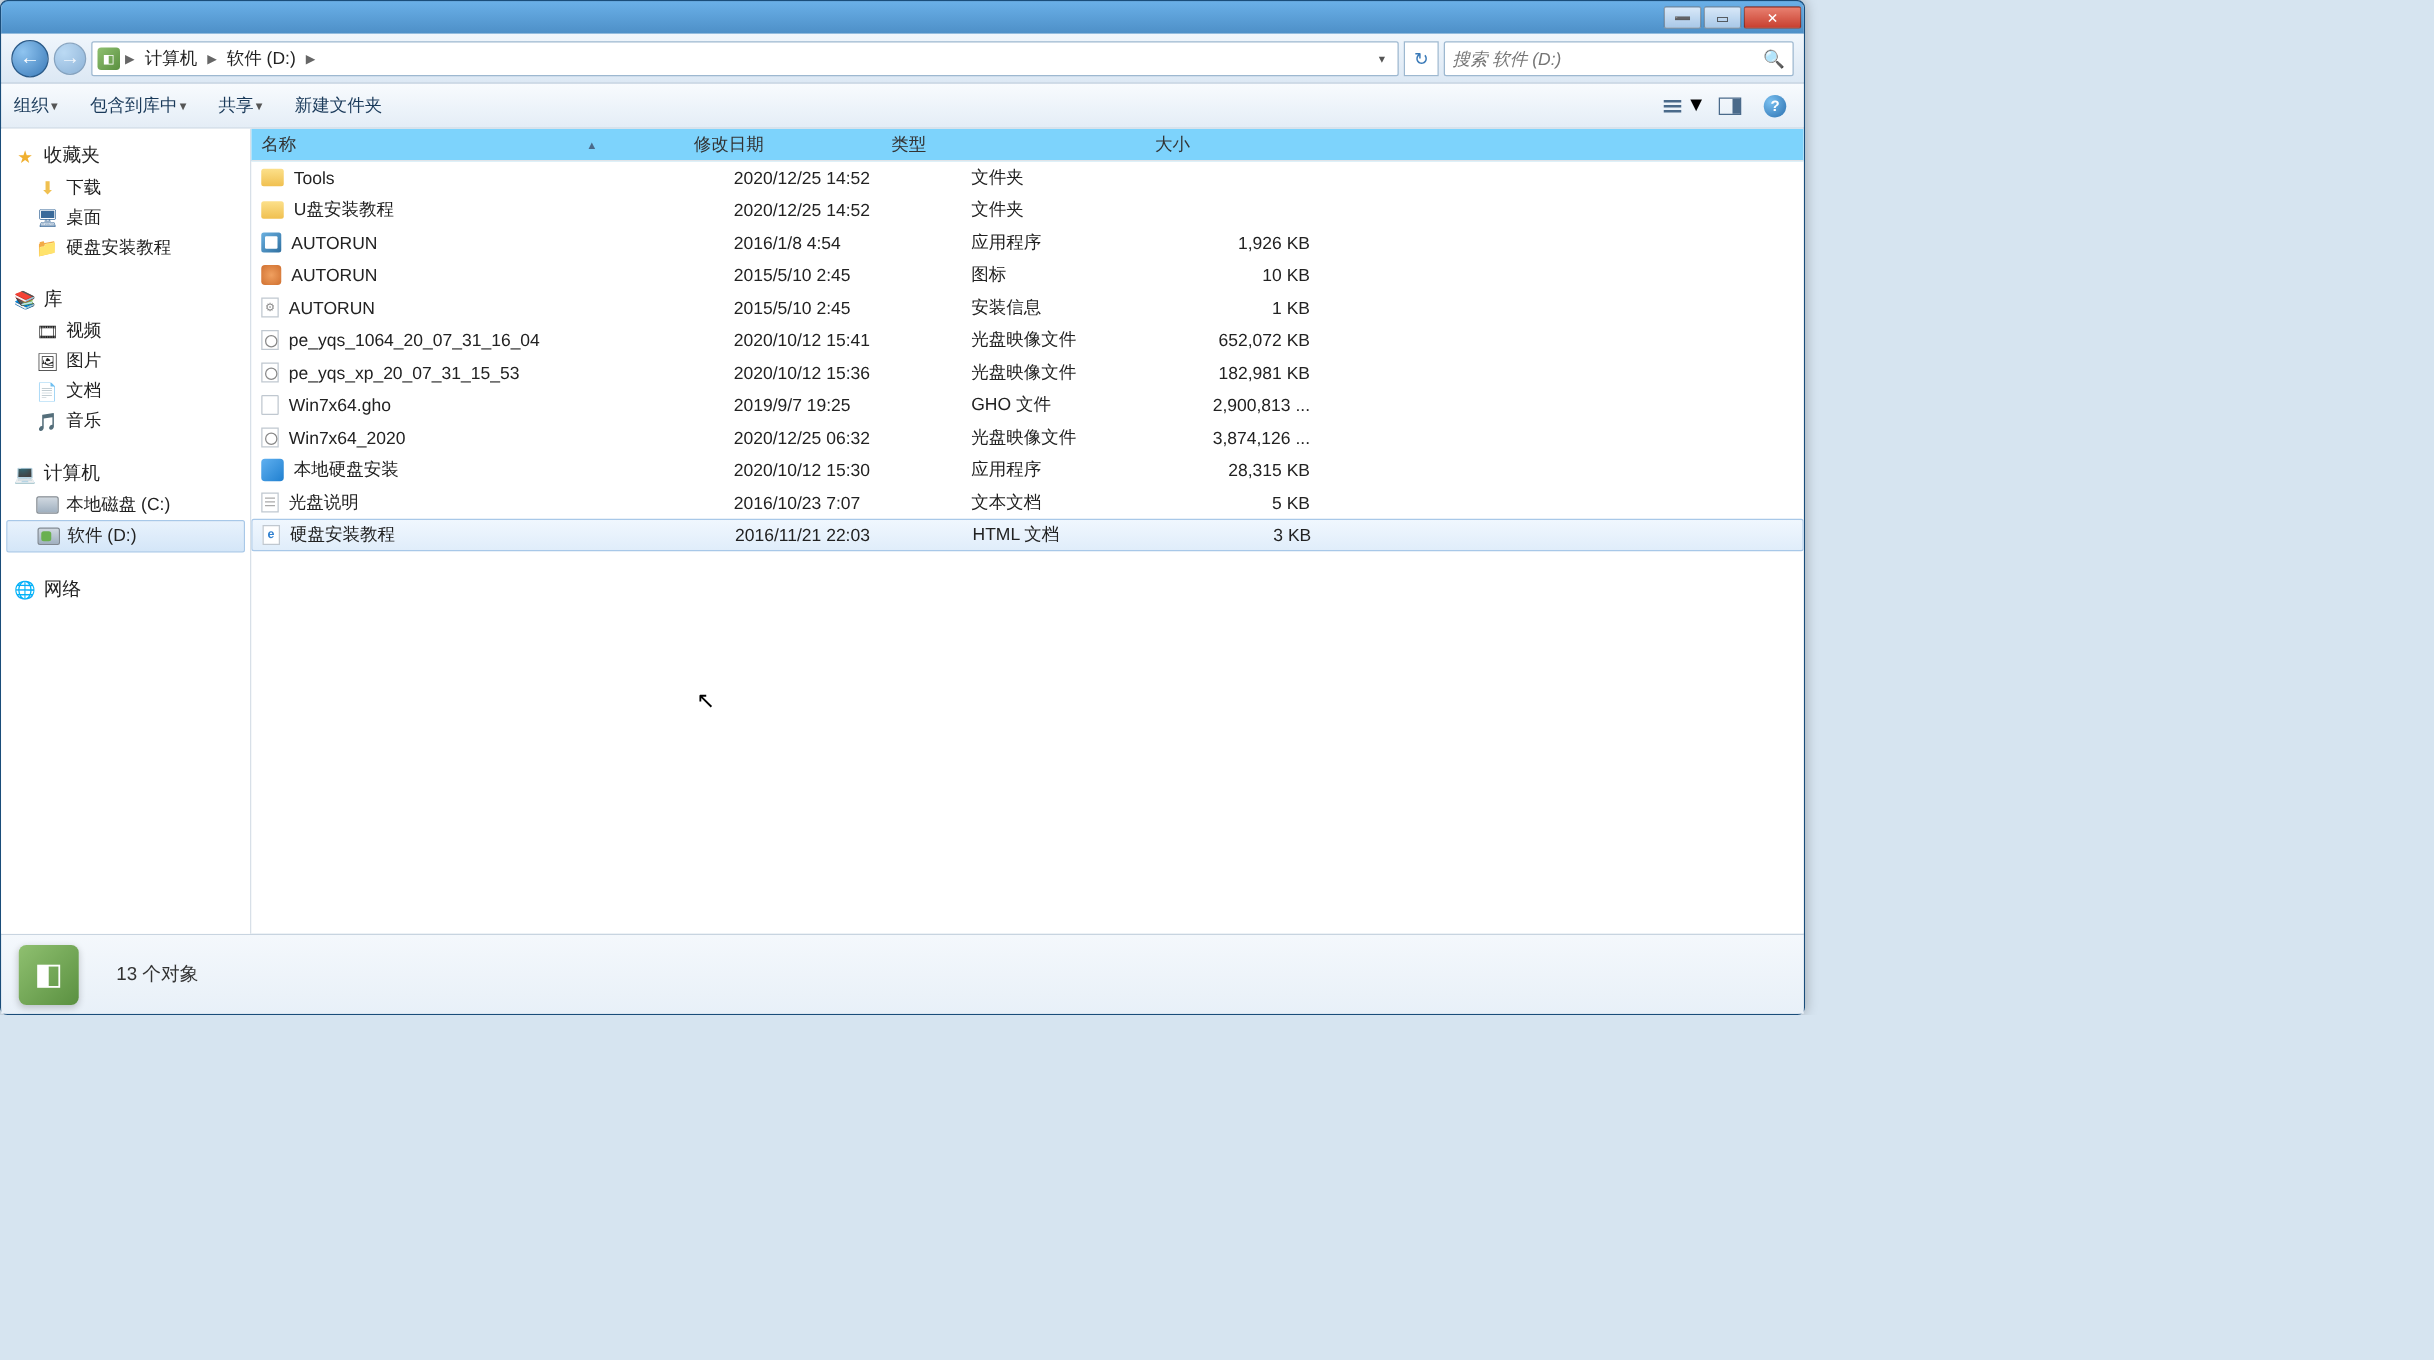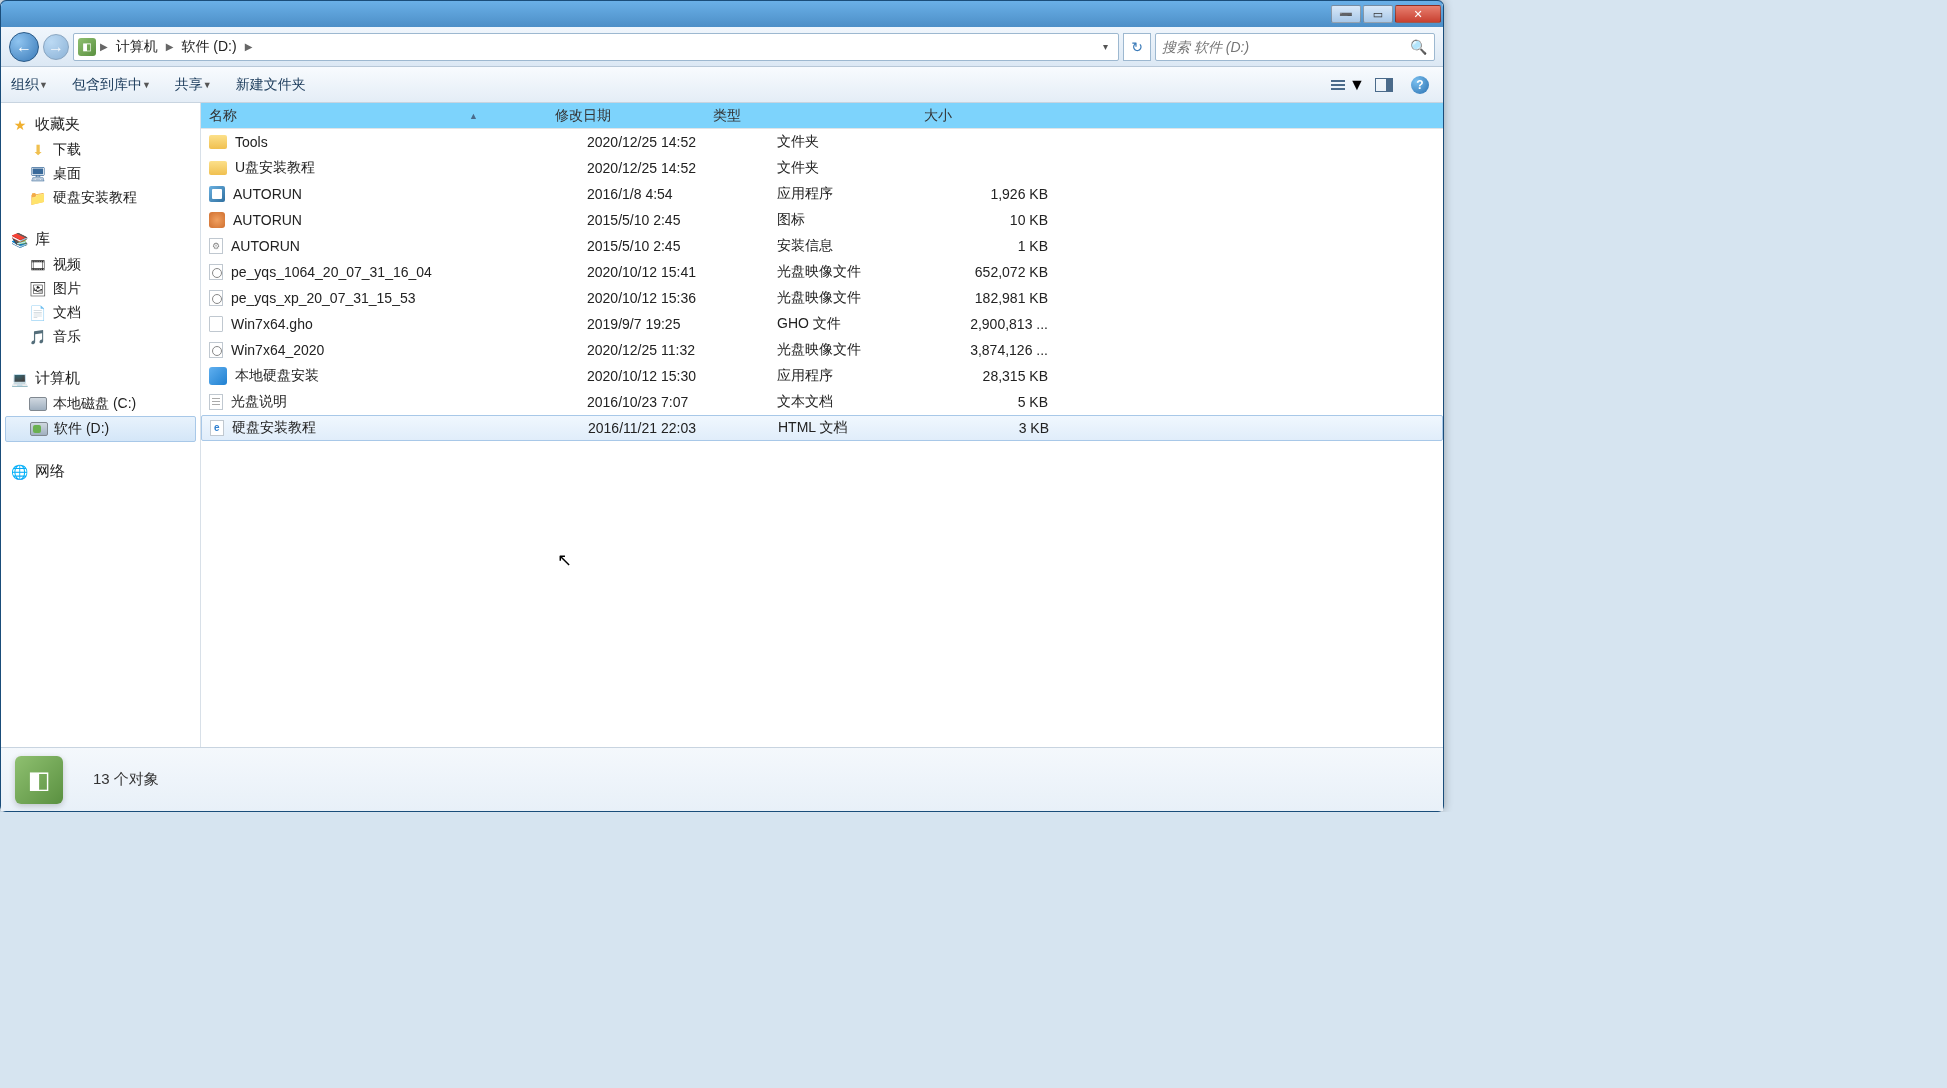--- a/index.html
+++ b/index.html
@@ -386,21 +386,21 @@
             </div>
             <div class="col col-date">2019/9/7 19:25</div>
             <div class="col col-type">GHO 文件</div>
             <div class="col col-size">2,900,813 ...</div>
           </div>
           <div class="filerow">
             <div class="col col-name">
               <span class="fico fico-iso"></span>
               <span>Win7x64_2020</span>
             </div>
-            <div class="col col-date">2020/12/25 11:32</div>
+            <div class="col col-date">2020/12/25 06:32</div>
             <div class="col col-type">光盘映像文件</div>
             <div class="col col-size">3,874,126 ...</div>
           </div>
           <div class="filerow">
             <div class="col col-name">
               <span class="fico fico-app"></span>
               <span>本地硬盘安装</span>
             </div>
             <div class="col col-date">2020/10/12 15:30</div>
             <div class="col col-type">应用程序</div>

